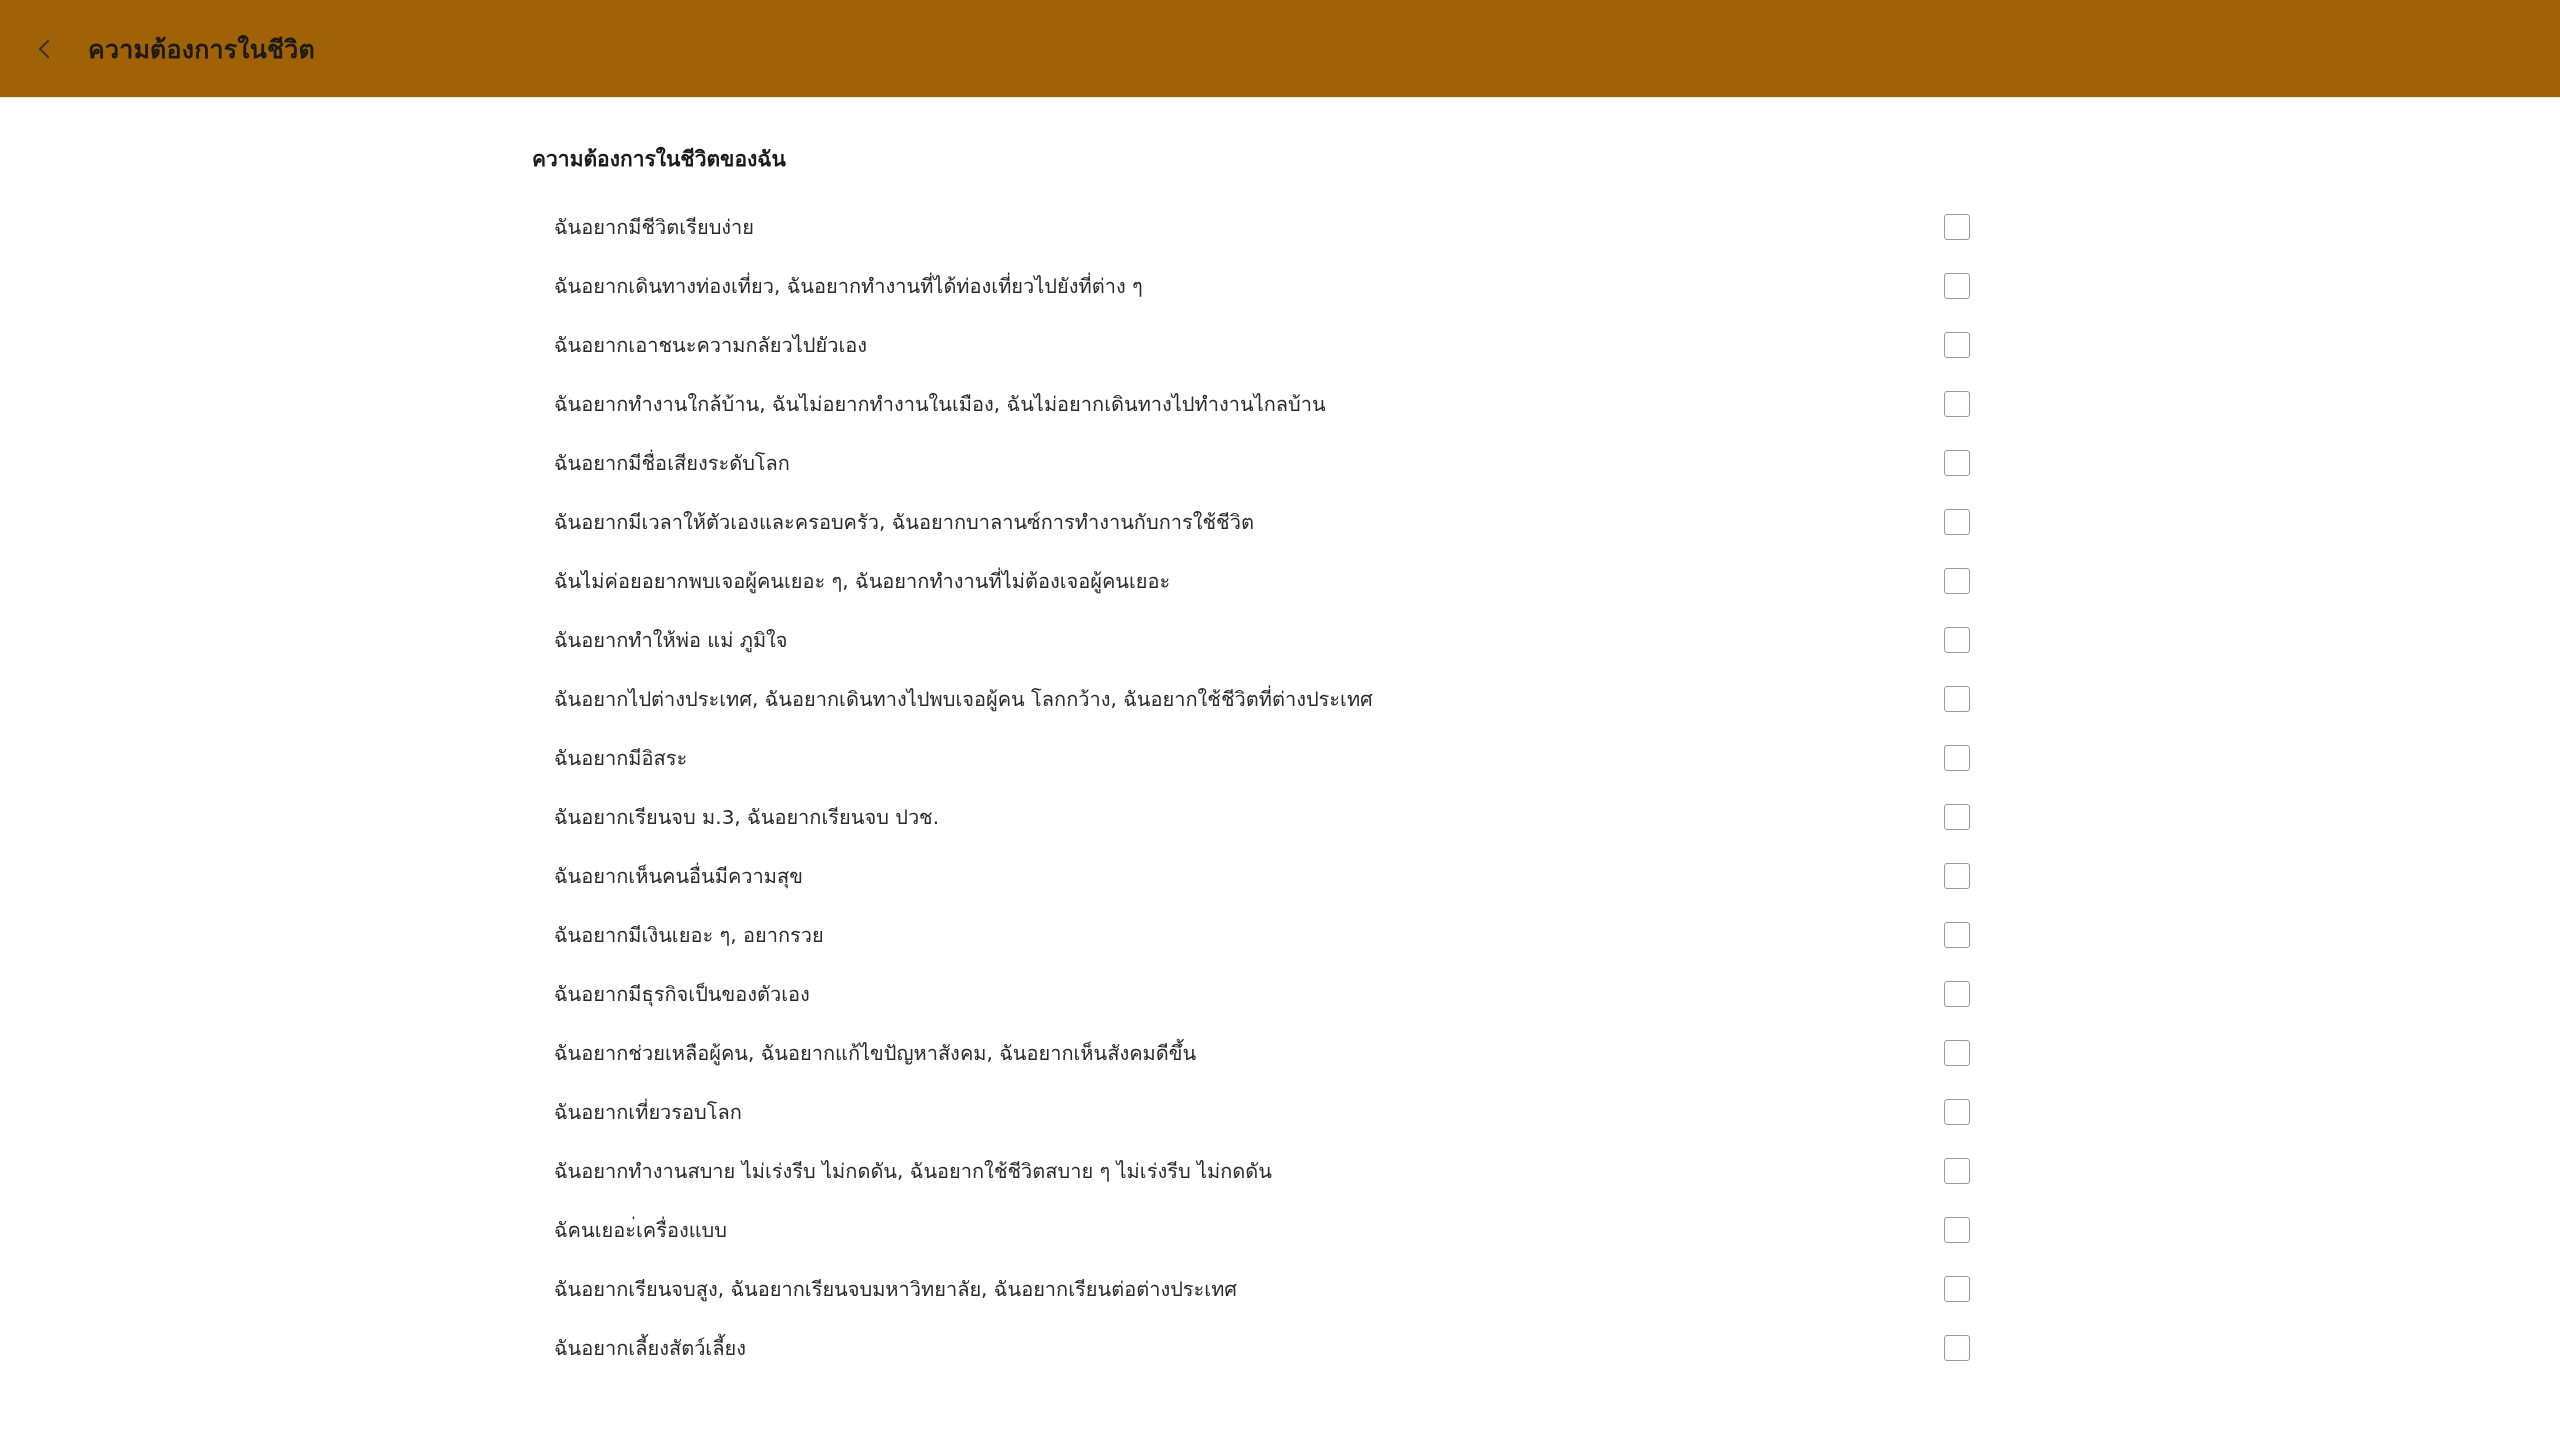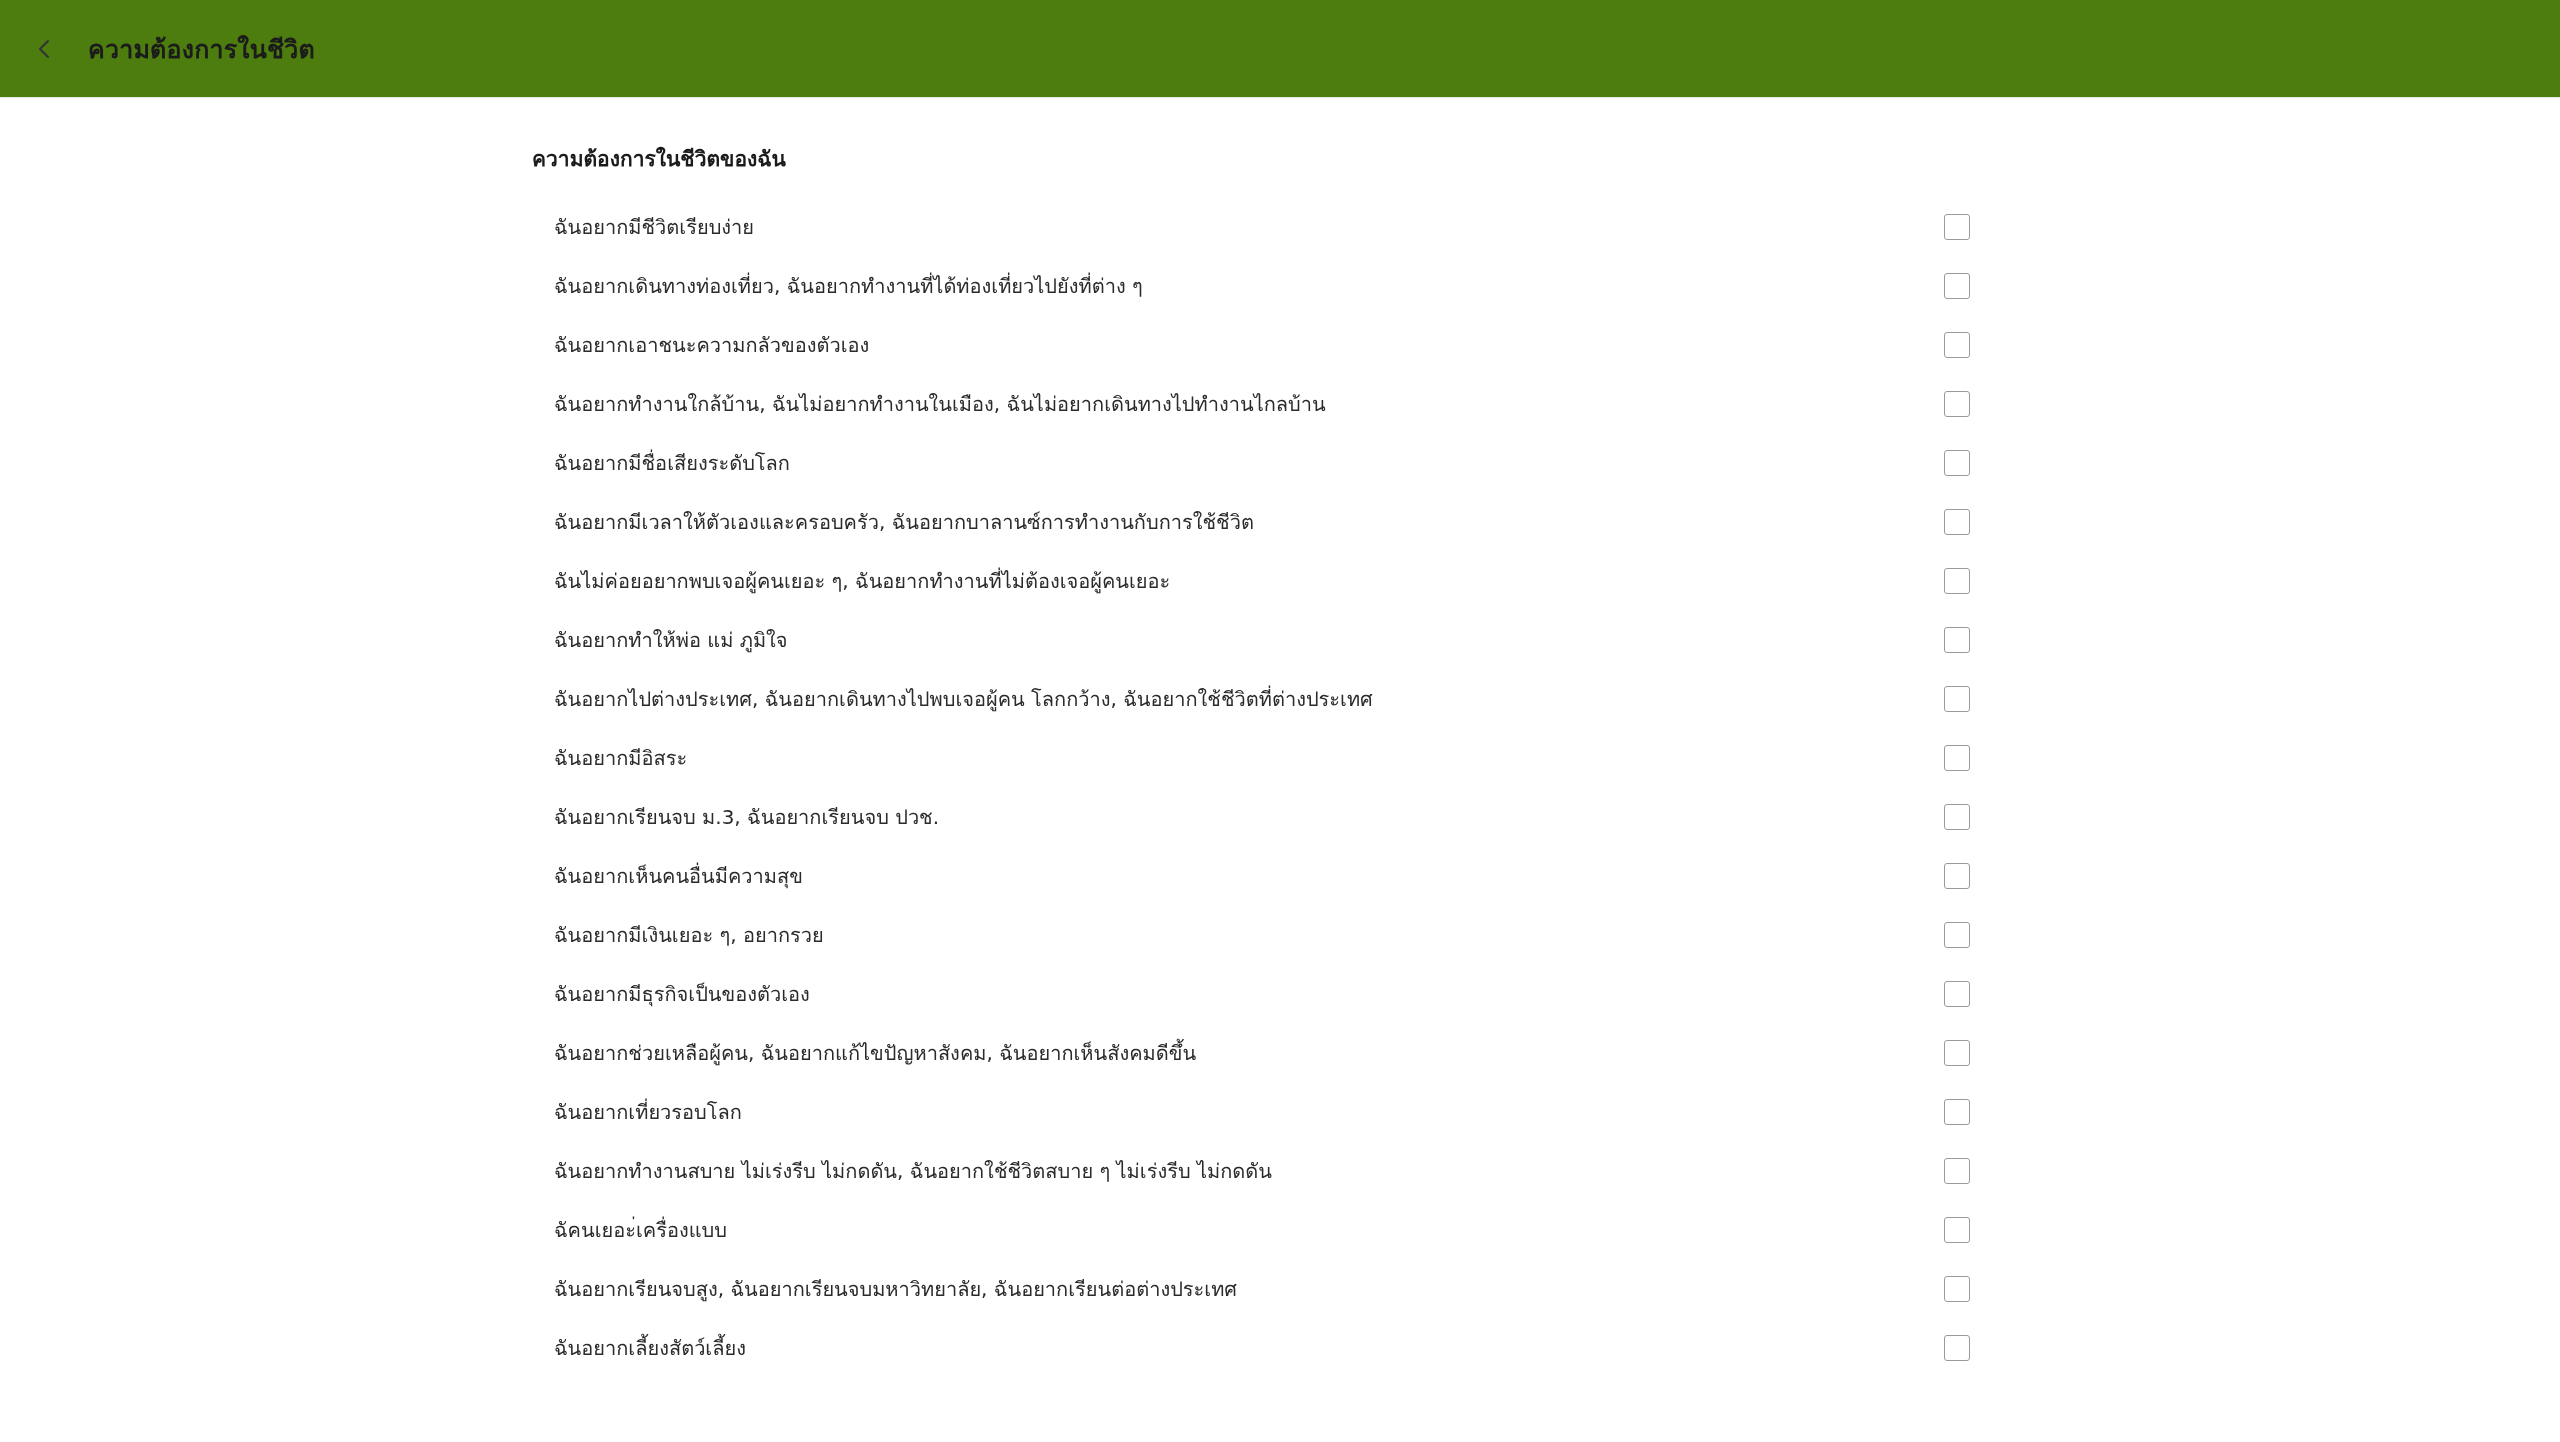--- a/index.html
+++ b/index.html
@@ -16,21 +16,21 @@
   }
 
   
   .app-header {
     height: 98px;
     box-sizing: border-box;
     display: flex;
     align-items: center;
     padding-left: 22px;
     border-bottom: 1px solid #e6e6e6;
-    background: #4d7c0f;
+    background: #a16207;
   }
   .back-btn {
     width: 46px;
     height: 46px;
     display: flex;
     align-items: center;
     justify-content: center;
     cursor: pointer;
     color: #333333;
   }
@@ -107,21 +107,21 @@
     <div class="q-list" id="q-list">
         <div class="q-row">
           <div class="q-label">ฉันอยากมีชีวิตเรียบง่าย</div>
           <div class="q-box"></div>
         </div>
         <div class="q-row">
           <div class="q-label">ฉันอยากเดินทางท่องเที่ยว, ฉันอยากทำงานที่ได้ท่องเที่ยวไปยังที่ต่าง ๆ</div>
           <div class="q-box"></div>
         </div>
         <div class="q-row">
-          <div class="q-label">ฉันอยากเอาชนะความกลัวของตัวเอง</div>
+          <div class="q-label">ฉันอยากเอาชนะความกลัยวไปยัวเอง</div>
           <div class="q-box"></div>
         </div>
         <div class="q-row">
           <div class="q-label">ฉันอยากทำงานใกล้บ้าน, ฉันไม่อยากทำงานในเมือง, ฉันไม่อยากเดินทางไปทำงานไกลบ้าน</div>
           <div class="q-box"></div>
         </div>
         <div class="q-row">
           <div class="q-label">ฉันอยากมีชื่อเสียงระดับโลก</div>
           <div class="q-box"></div>
         </div>

